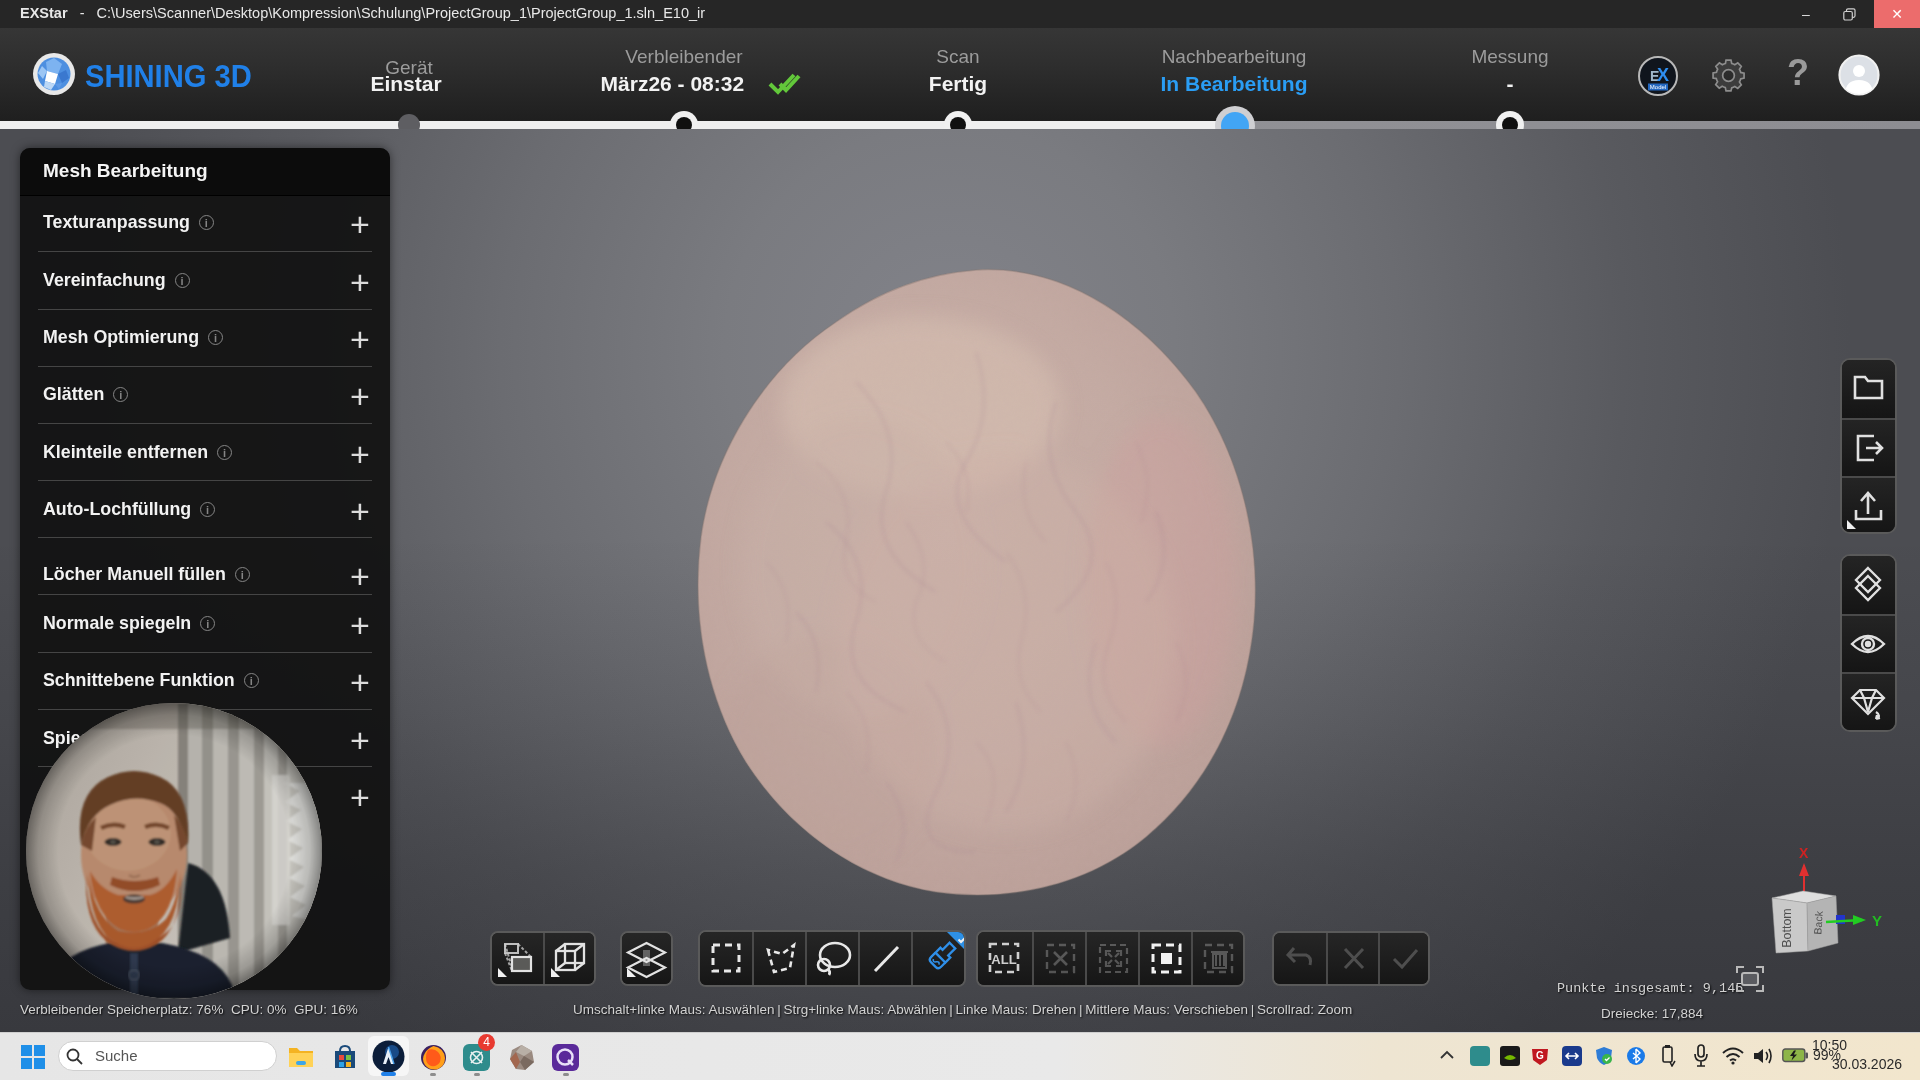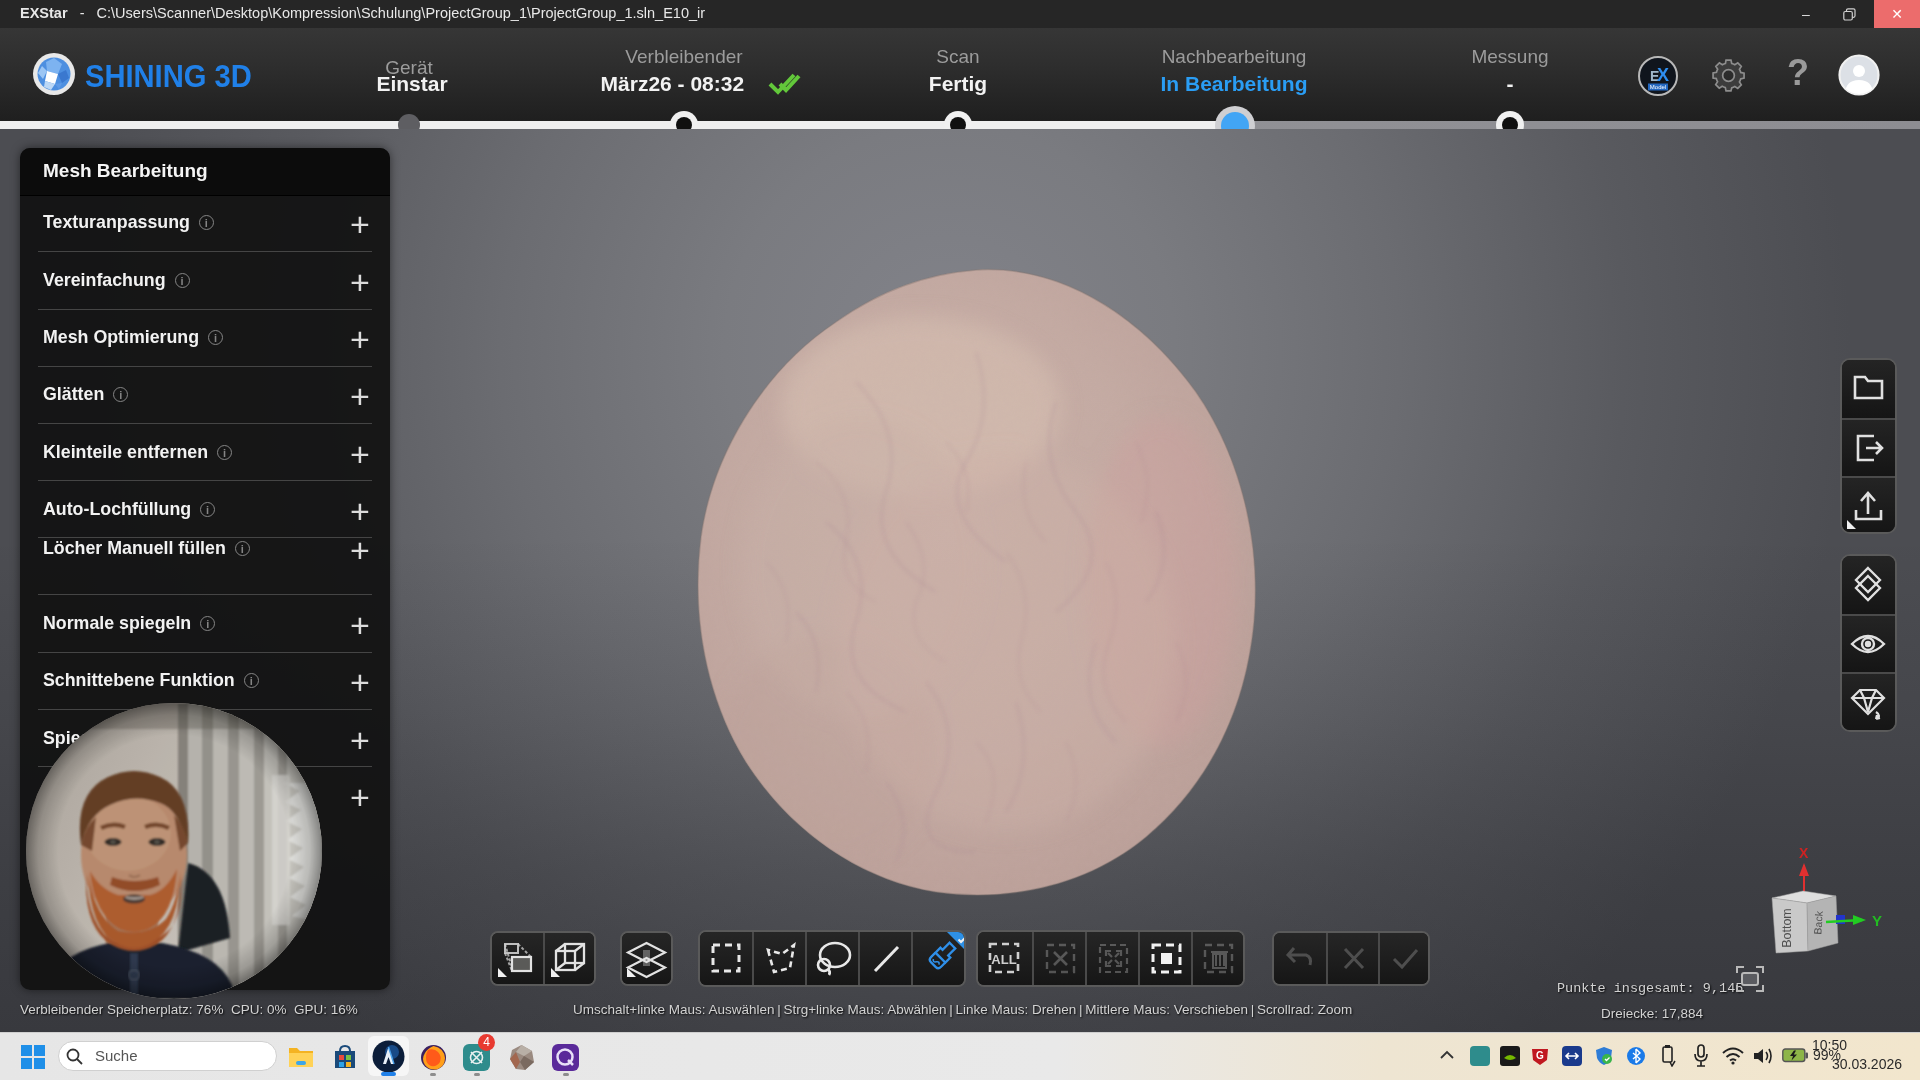--- a/index.html
+++ b/index.html
@@ -97,21 +97,21 @@
   <polygon points="22,6 30,12 26,22 15,19 14,10" fill="#7db3f0"></polygon>
   <polygon points="10,14 15,19 11,27 6,21" fill="#9cc6f4"></polygon>
   <polygon points="26,22 34,18 37,26 30,31" fill="#3a78cf"></polygon>
   <polygon points="15,19 26,22 23,32 13,29" fill="#ffffff"></polygon>
   <polygon points="13,29 23,32 19,38 12,35" fill="#bcd8f6"></polygon>
   <polygon points="23,32 30,31 27,37" fill="#5e9ae6"></polygon>
 </svg>
 <div id="logotext" class="abs">SHINING 3D</div>
 
 <div class="abs navlab" style="left:259px;margin-top:11px;">Gerät</div>
-<div class="abs navval" style="left:262px;text-align:center;">Einstar</div>
+<div class="abs navval" style="left:256px;text-align:center;">Einstar</div>
 <div class="abs navlab" style="left:534px;">Verbleibender</div>
 <div class="abs navval" style="left:534px;">März26 - 08:32 &nbsp;&nbsp;&nbsp;</div>
 <svg class="abs" style="left:766px; top:71px;" width="36" height="26" viewBox="0 0 36 26">
   <path d="M4 13 L12 21 L28 4" stroke="#62c83a" stroke-width="4" fill="none"></path>
   <path d="M14 13 L20 19 L33 5" stroke="#62c83a" stroke-width="4" fill="none"></path>
 </svg>
 <div class="abs navlab" style="left:808px;">Scan</div>
 <div class="abs navval" style="left:808px;">Fertig</div>
 <div class="abs navlab" style="left:1084px;">Nachbearbeitung</div>
 <div class="abs navval" style="left:1084px; color:#2a9df4;">In Bearbeitung</div>
@@ -243,21 +243,21 @@
 <div class="abs prow" style="top:424px;">
     <span class="t">Kleinteile entfernen<span class="info">i</span></span>
     <span class="plus">+</span>
   </div>
 <div class="abs psep" style="top:480px;"></div>
 <div class="abs prow" style="top:481px;">
     <span class="t">Auto-Lochfüllung<span class="info">i</span></span>
     <span class="plus">+</span>
   </div>
 <div class="abs psep" style="top:537px;"></div>
-<div class="abs prow" style="top:520px;">
+<div class="abs prow" style="top:546px;">
     <span class="t">Löcher Manuell füllen<span class="info">i</span></span>
     <span class="plus">+</span>
   </div>
 <div class="abs psep" style="top:594px;"></div>
 <div class="abs prow" style="top:595px;">
     <span class="t">Normale spiegeln<span class="info">i</span></span>
     <span class="plus">+</span>
   </div>
 <div class="abs psep" style="top:652px;"></div>
 <div class="abs prow" style="top:652px;">

